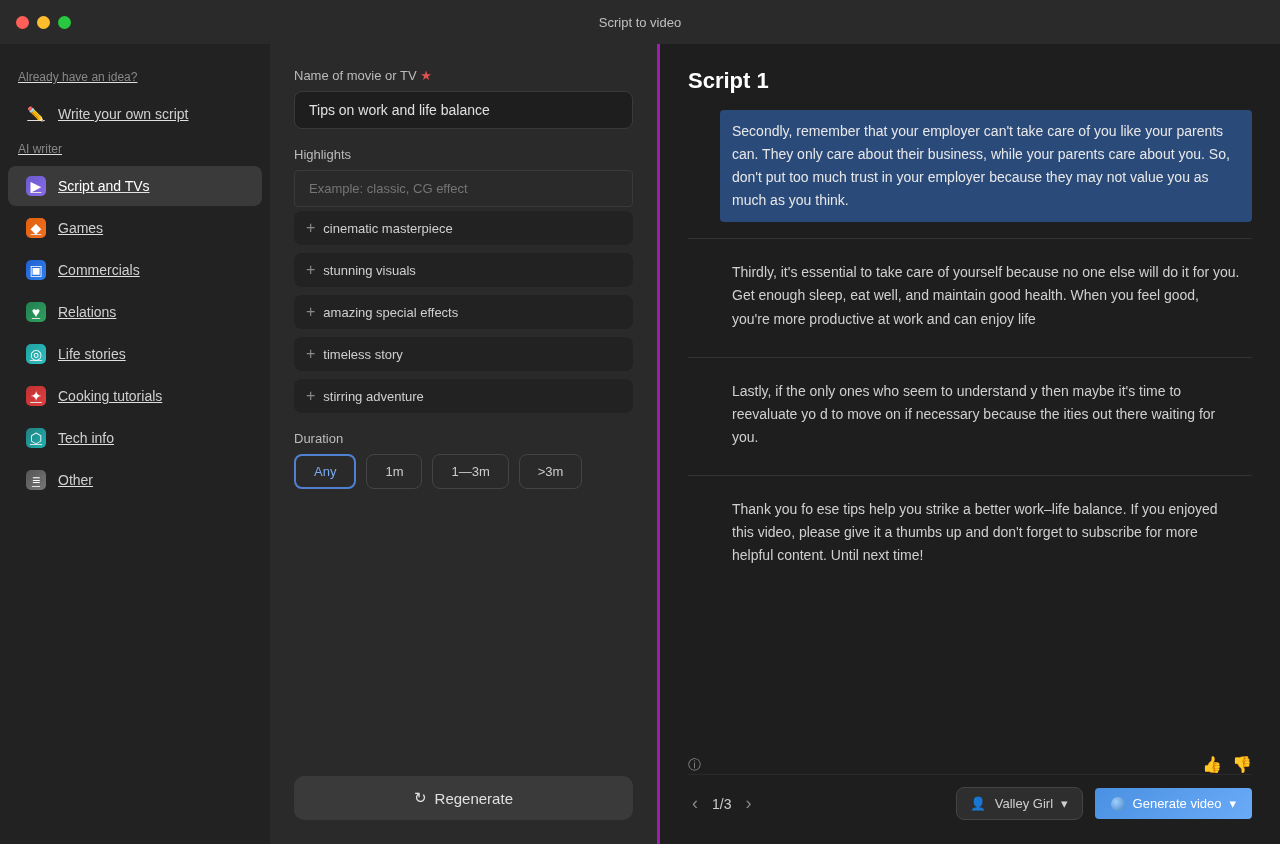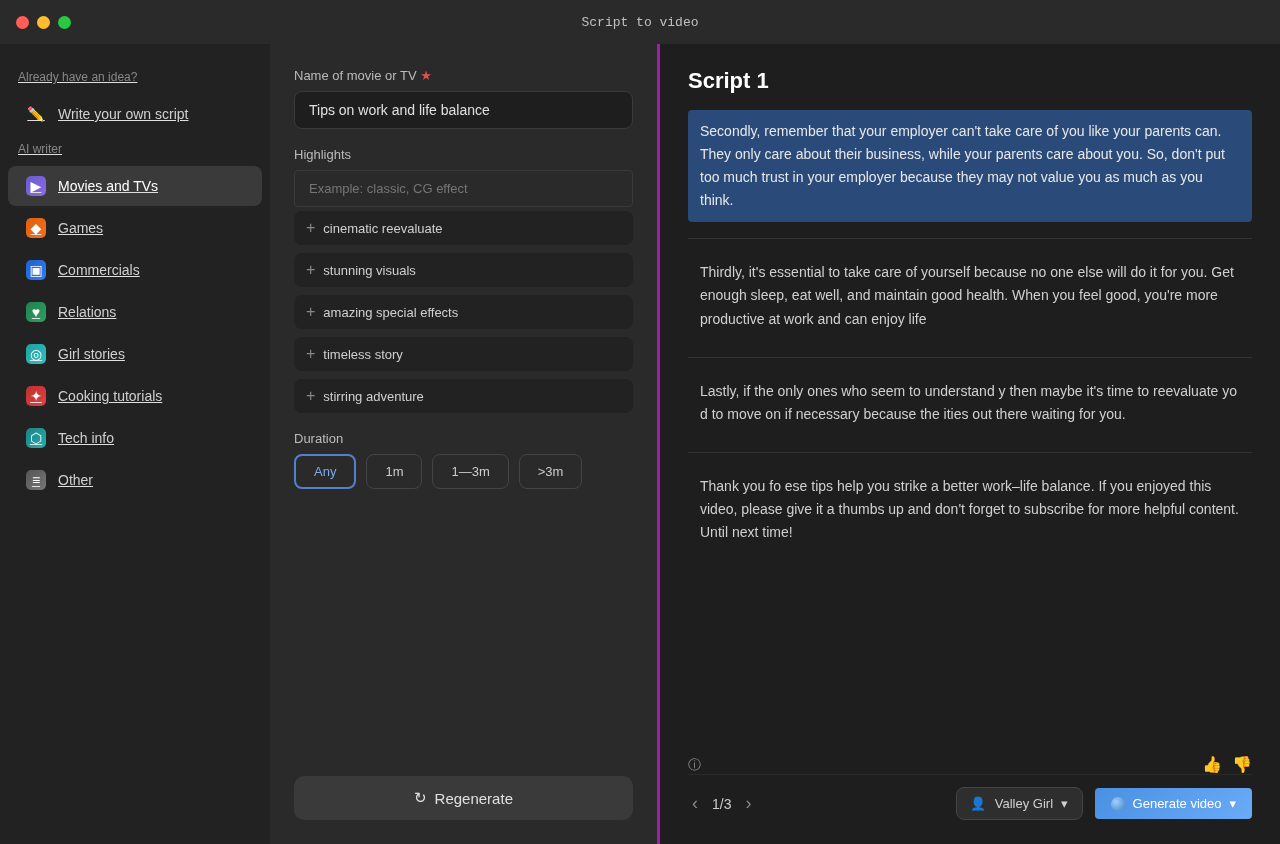--- a/index.html
+++ b/index.html
@@ -14,21 +14,20 @@
     }
 
     
     .title-bar {
       height: 44px;
       background: #2a2a2a;
       display: flex;
       align-items: center;
       justify-content: center;
       position: relative;
-      font-family: Liberation Mono, monospace;
     }
     .title-bar-buttons {
       position: absolute;
       left: 16px;
       display: flex;
       gap: 8px;
     }
     .tb-btn {
       width: 13px;
       height: 13px;
@@ -205,20 +204,21 @@
       overflow: hidden;
       position: relative;
     }
     .script-paragraph {
       font-size: 14px;
       line-height: 1.65;
       color: #d0d0d0;
       margin-bottom: 16px;
       padding: 10px 12px;
       border-radius: 4px;
+      margin-left: 32px;
     }
     .script-paragraph.selected {
       background: #2a4a7a;
       color: #e8e8e8;
     }
     .script-divider {
       border: none;
       border-top: 1px solid #333;
       margin: 12px 0;
     }
@@ -319,37 +319,37 @@
 
     <div class="sidebar-item">
       <span class="icon icon-pencil">✏️</span>
       <span>Write your own script</span>
     </div>
 
     <div class="sidebar-section-label">AI writer</div>
 
     <div class="sidebar-item active">
       <span class="icon icon-movies">▶</span>
-      <span>Movies and TVs</span>
+      <span>Script and TVs</span>
     </div>
     <div class="sidebar-item">
       <span class="icon icon-games">◆</span>
       <span>Games</span>
     </div>
     <div class="sidebar-item">
       <span class="icon icon-commercials">▣</span>
       <span>Commercials</span>
     </div>
     <div class="sidebar-item">
       <span class="icon icon-relations">♥</span>
       <span>Relations</span>
     </div>
     <div class="sidebar-item">
       <span class="icon icon-life">◎</span>
-      <span>Girl stories</span>
+      <span>Life stories</span>
     </div>
     <div class="sidebar-item">
       <span class="icon icon-cooking">✦</span>
       <span>Cooking tutorials</span>
     </div>
     <div class="sidebar-item">
       <span class="icon icon-tech">⬡</span>
       <span>Tech info</span>
     </div>
     <div class="sidebar-item">
@@ -366,21 +366,21 @@
       </div>
       <input class="text-input" type="text" value="Tips on work and life balance" style="">
     </div>
 
     <div>
       <div class="field-label">Highlights</div>
       <input class="highlights-input" type="text" placeholder="Example: classic, CG effect" style="">
       <div class="tag-list">
         <div class="tag-item">
           <span class="tag-plus">+</span>
-          <span>cinematic reevaluate</span>
+          <span>cinematic masterpiece</span>
         </div>
         <div class="tag-item">
           <span class="tag-plus">+</span>
           <span>stunning visuals</span>
         </div>
         <div class="tag-item">
           <span class="tag-plus">+</span>
           <span>amazing special effects</span>
         </div>
         <div class="tag-item">

